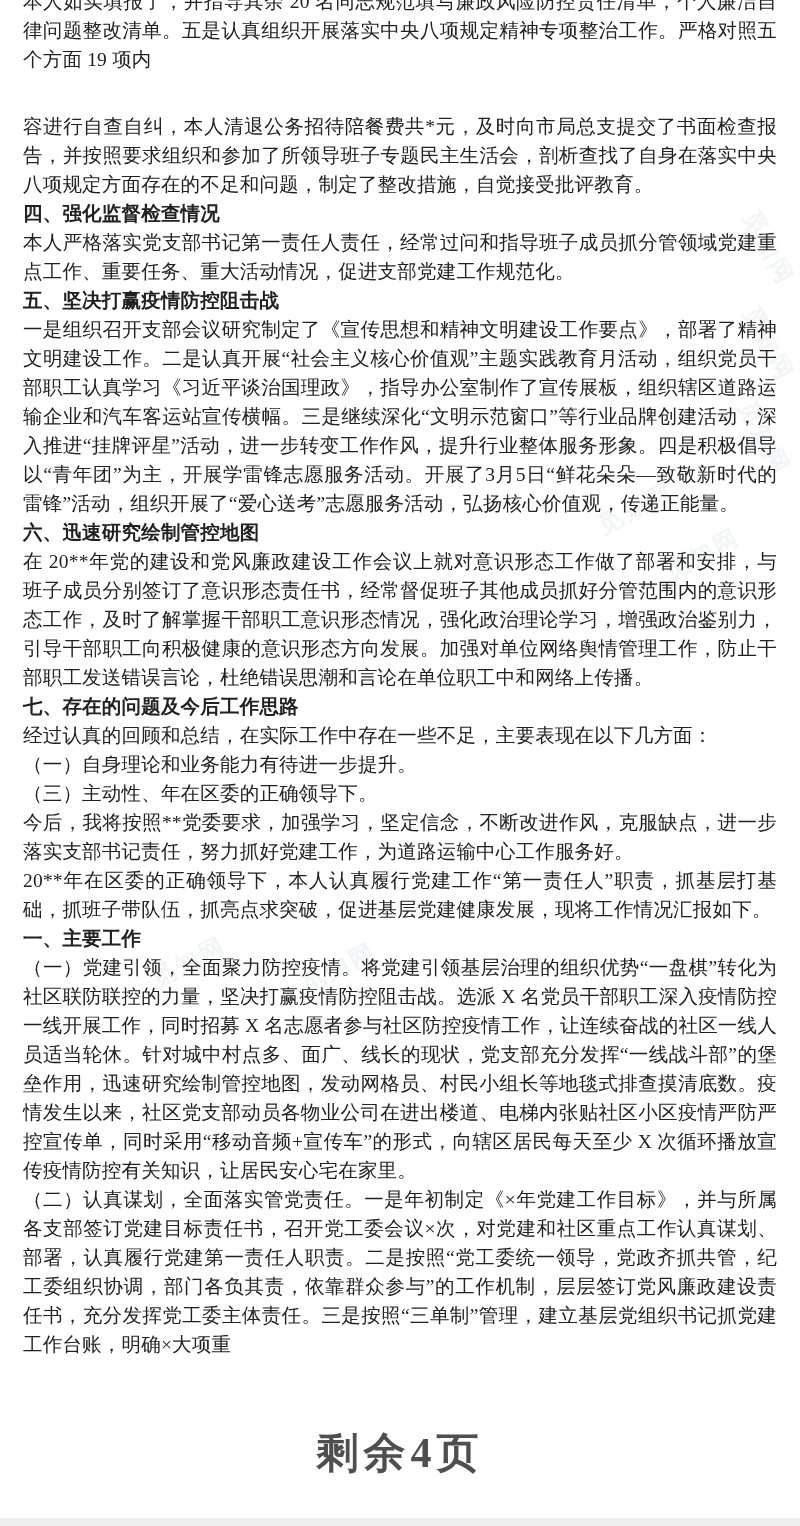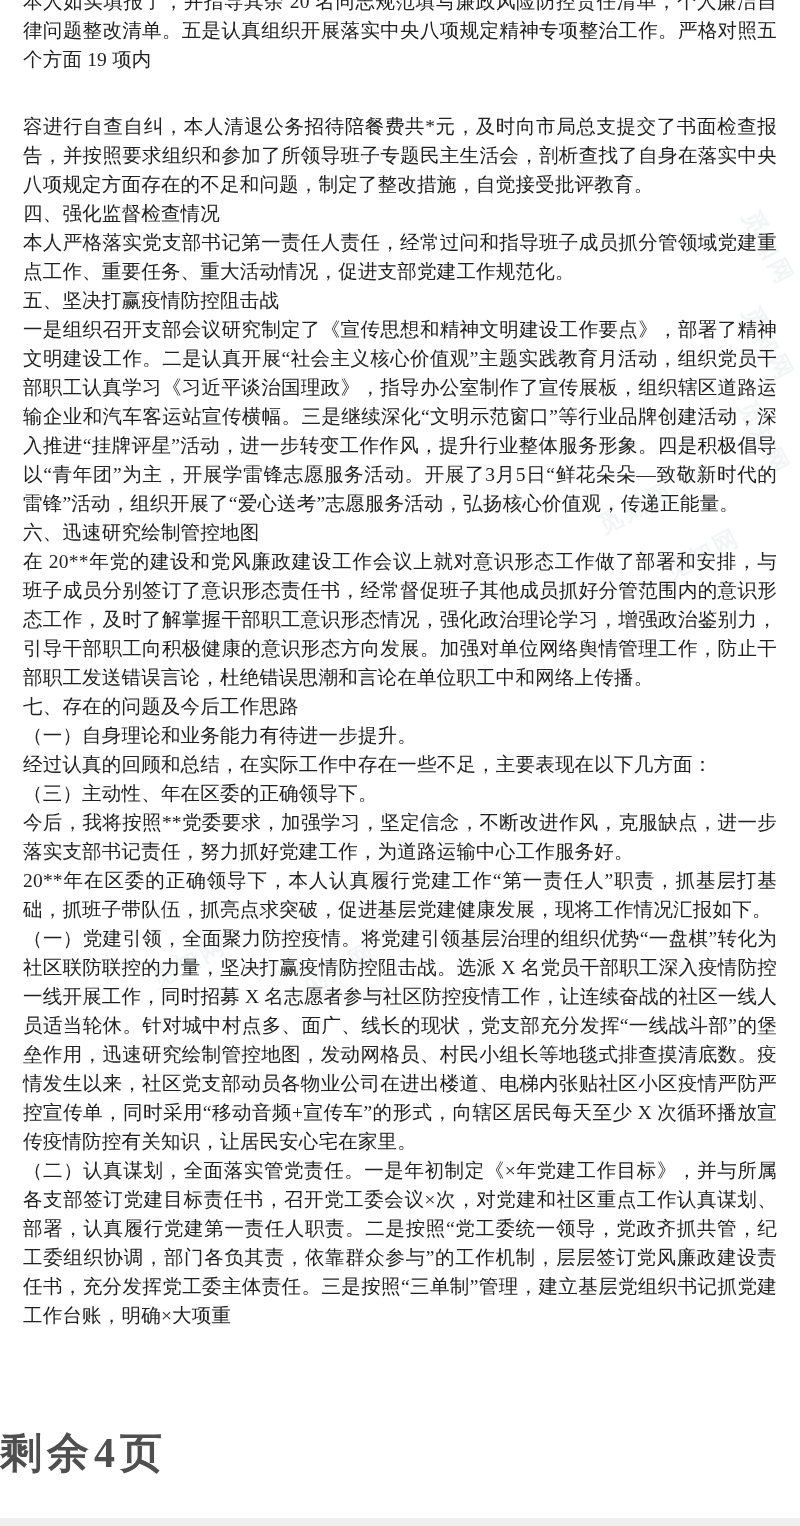--- a/index.html
+++ b/index.html
@@ -20,21 +20,21 @@
     margin-top: -13px;          
     padding: 0 23px;
     text-align: justify;
   }
   .para {
     font-size: 19.5px;
     line-height: 29px;
     letter-spacing: 0.2px;
     word-break: break-all;
   }
-  .para.heading { font-weight: normal; }
+  .para.heading { font-weight: bold; }
   .page-gap { height: 38px; }   
   .watermark-layer {
     position: absolute;
     inset: 0;
     z-index: 1;
     pointer-events: none;
   }
   .wm {
     position: absolute;
     font-size: 24px;
@@ -50,21 +50,20 @@
     right: 0;
     top: 1425px;
     z-index: 3;
     display: flex;
     justify-content: center;
     gap: 64px;
     font-size: 42px;
     font-weight: bold;
     color: var(--footer-color, #4f4f4f);
     letter-spacing: 5px;
-    flex-direction: column;
   }
   .bottom-strip {
     position: absolute;
     left: 0;
     right: 0;
     bottom: 0;
     height: 8px;
     background: #efefef;
     z-index: 2;
   }
@@ -88,25 +87,26 @@
       <div class="para">本人如实填报了，并指导其余 20 名同志规范填写廉政风险防控责任清单，个人廉洁自律问题整改清单。五是认真组织开展落实中央八项规定精神专项整治工作。严格对照五个方面 19 项内</div>
       <div class="page-gap"></div>
       <div class="para">容进行自查自纠，本人清退公务招待陪餐费共*元，及时向市局总支提交了书面检查报告，并按照要求组织和参加了所领导班子专题民主生活会，剖析查找了自身在落实中央八项规定方面存在的不足和问题，制定了整改措施，自觉接受批评教育。</div>
       <div class="para heading">四、强化监督检查情况</div>
       <div class="para">本人严格落实党支部书记第一责任人责任，经常过问和指导班子成员抓分管领域党建重点工作、重要任务、重大活动情况，促进支部党建工作规范化。</div>
       <div class="para heading">五、坚决打赢疫情防控阻击战</div>
       <div class="para">一是组织召开支部会议研究制定了《宣传思想和精神文明建设工作要点》，部署了精神文明建设工作。二是认真开展“社会主义核心价值观”主题实践教育月活动，组织党员干部职工认真学习《习近平谈治国理政》，指导办公室制作了宣传展板，组织辖区道路运输企业和汽车客运站宣传横幅。三是继续深化“文明示范窗口”等行业品牌创建活动，深入推进“挂牌评星”活动，进一步转变工作作风，提升行业整体服务形象。四是积极倡导以“青年团”为主，开展学雷锋志愿服务活动。开展了3月5日“鲜花朵朵—致敬新时代的雷锋”活动，组织开展了“爱心送考”志愿服务活动，弘扬核心价值观，传递正能量。</div>
       <div class="para heading">六、迅速研究绘制管控地图</div>
       <div class="para">在 20**年党的建设和党风廉政建设工作会议上就对意识形态工作做了部署和安排，与班子成员分别签订了意识形态责任书，经常督促班子其他成员抓好分管范围内的意识形态工作，及时了解掌握干部职工意识形态情况，强化政治理论学习，增强政治鉴别力，引导干部职工向积极健康的意识形态方向发展。加强对单位网络舆情管理工作，防止干部职工发送错误言论，杜绝错误思潮和言论在单位职工中和网络上传播。</div>
       <div class="para heading">七、存在的问题及今后工作思路</div>
+      <div class="para">经过认真的回顾和总结，在实际工作中存在一些不足，主要表现在以下几方面：</div>
       <div class="para">（一）自身理论和业务能力有待进一步提升。</div>
-      <div class="para">经过认真的回顾和总结，在实际工作中存在一些不足，主要表现在以下几方面：</div>
       <div class="para">（三）主动性、年在区委的正确领导下。</div>
       <div class="para">今后，我将按照**党委要求，加强学习，坚定信念，不断改进作风，克服缺点，进一步落实支部书记责任，努力抓好党建工作，为道路运输中心工作服务好。</div>
       <div class="para">20**年在区委的正确领导下，本人认真履行党建工作“第一责任人”职责，抓基层打基础，抓班子带队伍，抓亮点求突破，促进基层党建健康发展，现将工作情况汇报如下。</div>
+      <div class="para heading">一、主要工作</div>
       <div class="para">（一）党建引领，全面聚力防控疫情。将党建引领基层治理的组织优势“一盘棋”转化为社区联防联控的力量，坚决打赢疫情防控阻击战。选派 X 名党员干部职工深入疫情防控一线开展工作，同时招募 X 名志愿者参与社区防控疫情工作，让连续奋战的社区一线人员适当轮休。针对城中村点多、面广、线长的现状，党支部充分发挥“一线战斗部”的堡垒作用，迅速研究绘制管控地图，发动网格员、村民小组长等地毯式排查摸清底数。疫情发生以来，社区党支部动员各物业公司在进出楼道、电梯内张贴社区小区疫情严防严控宣传单，同时采用“移动音频+宣传车”的形式，向辖区居民每天至少 X 次循环播放宣传疫情防控有关知识，让居民安心宅在家里。</div>
       <div class="para">（二）认真谋划，全面落实管党责任。一是年初制定《×年党建工作目标》，并与所属各支部签订党建目标责任书，召开党工委会议×次，对党建和社区重点工作认真谋划、部署，认真履行党建第一责任人职责。二是按照“党工委统一领导，党政齐抓共管，纪工委组织协调，部门各负其责，依靠群众参与”的工作机制，层层签订党风廉政建设责任书，充分发挥党工委主体责任。三是按照“三单制”管理，建立基层党组织书记抓党建工作台账，明确×大项重</div>
     </div>
 
   <div class="footer">
     <span>剩余4页</span>
   </div>
 
   <div class="bottom-strip"></div>
 

